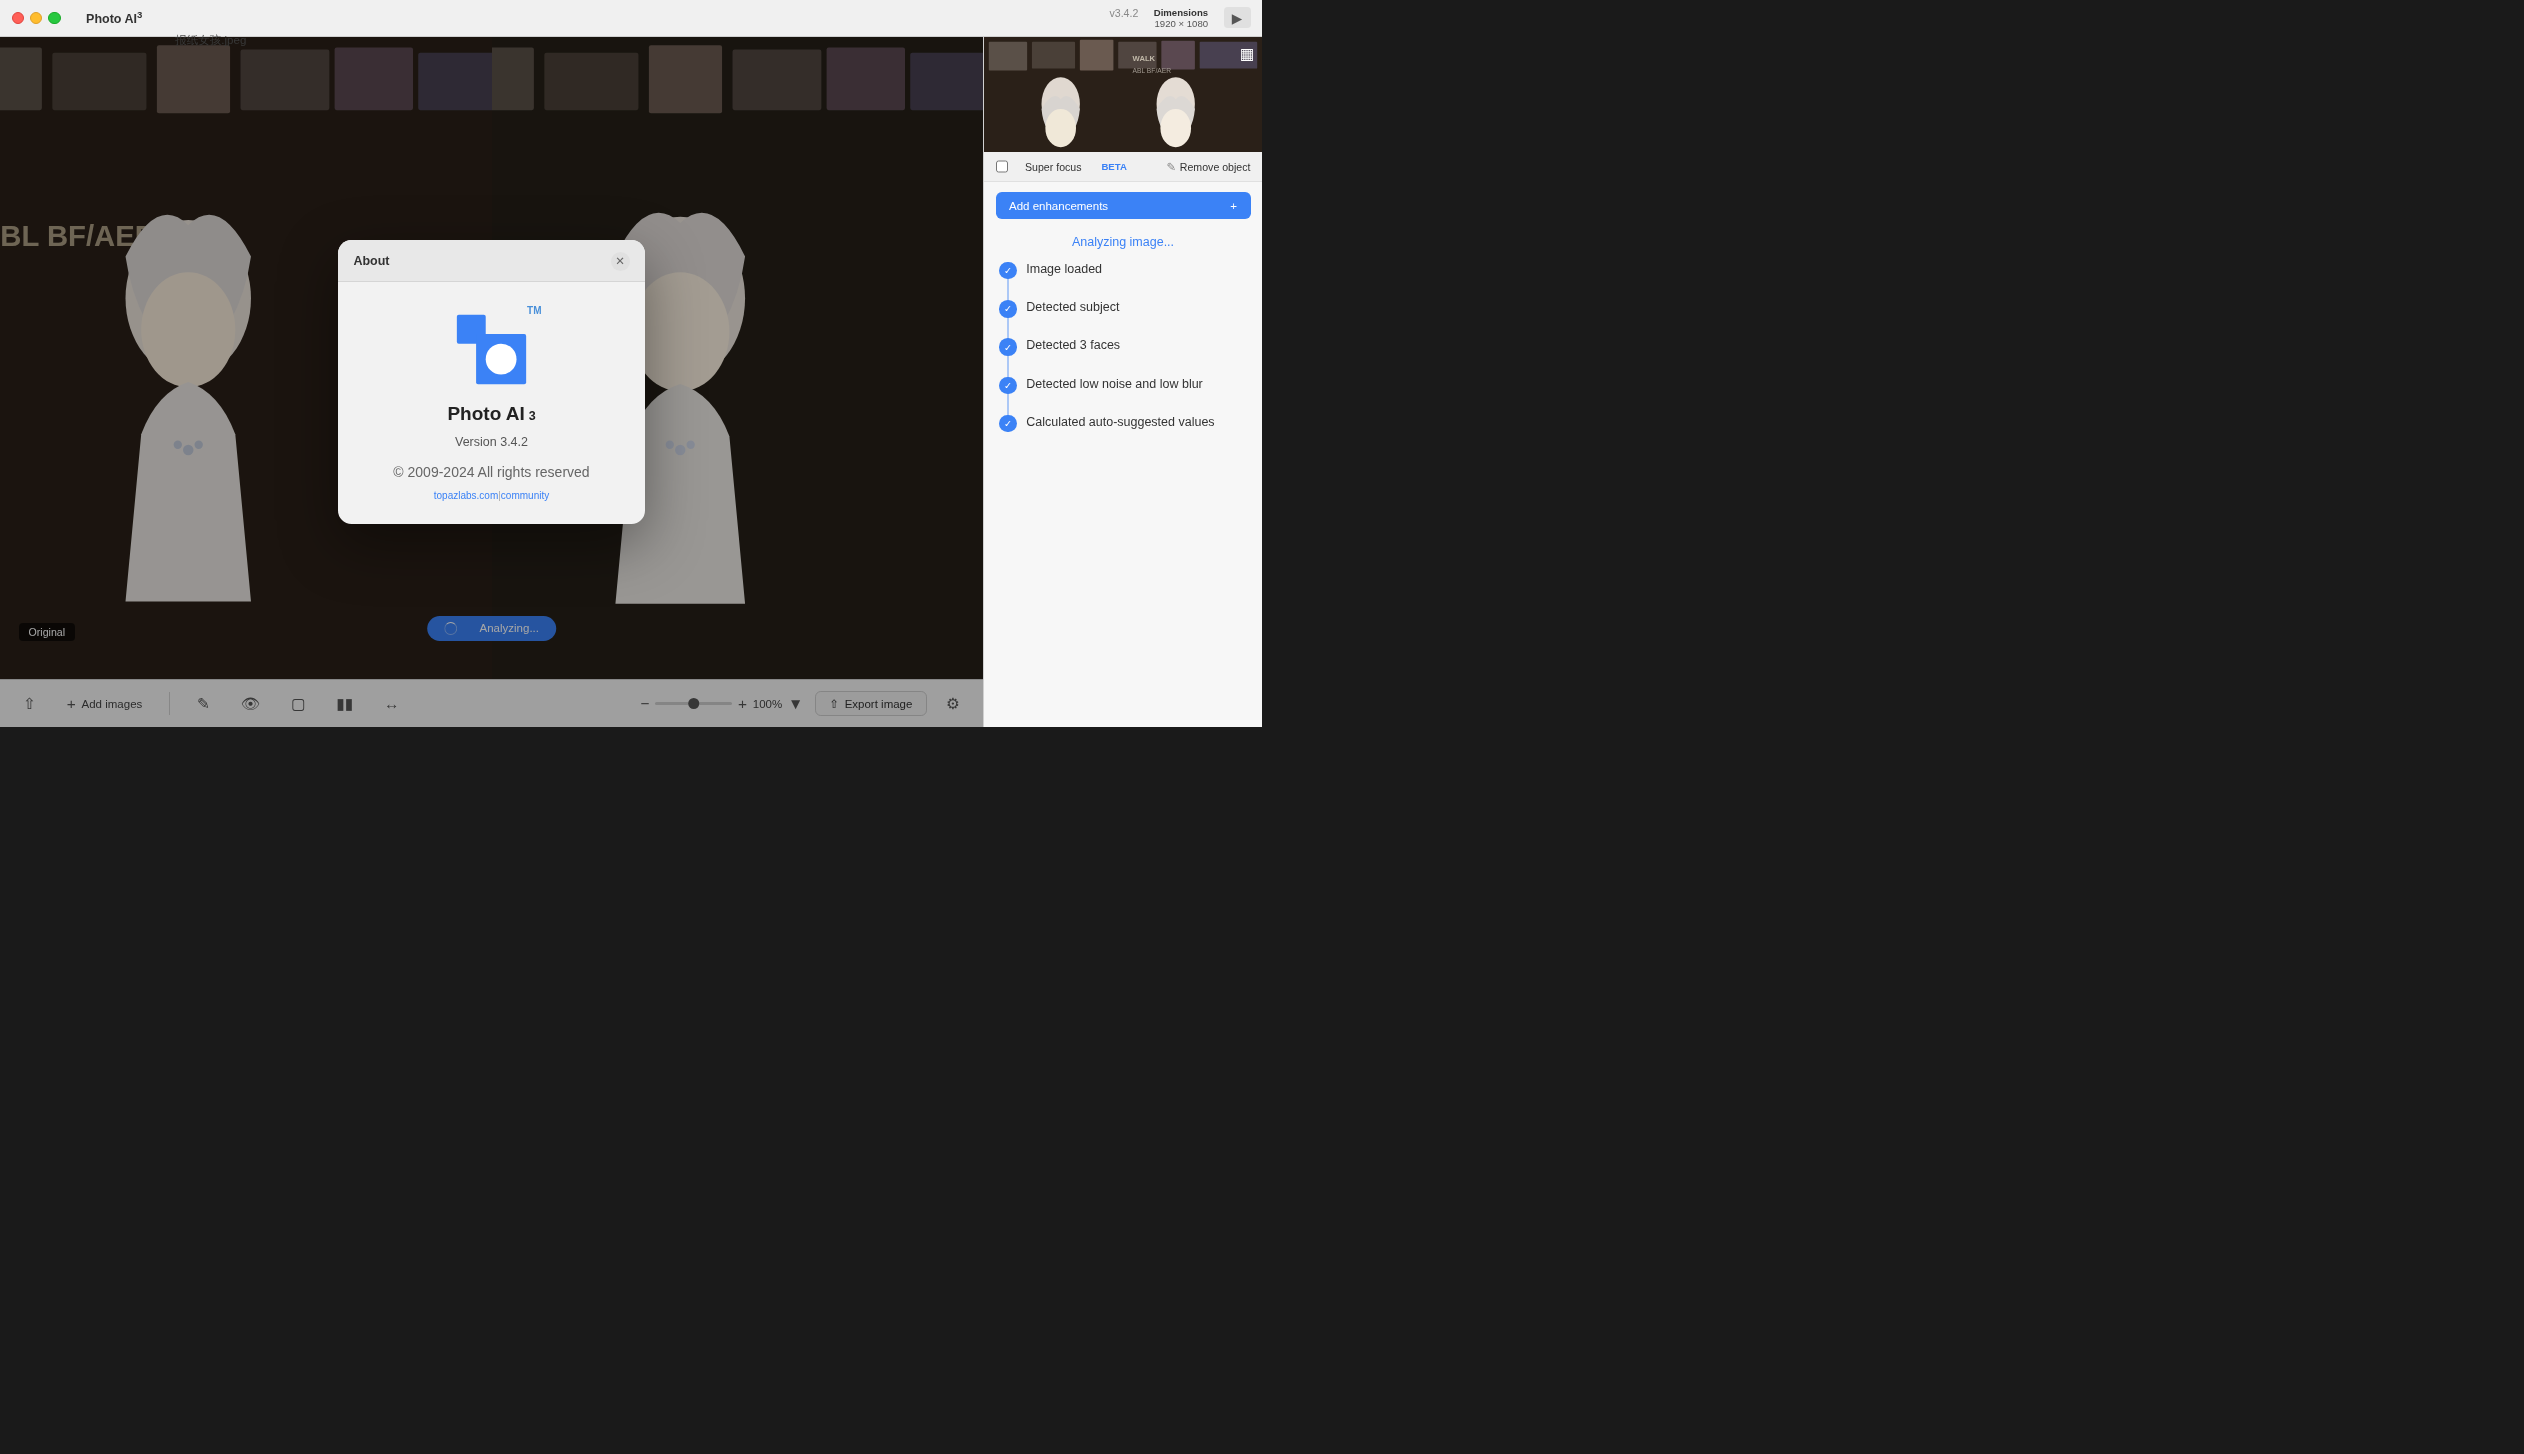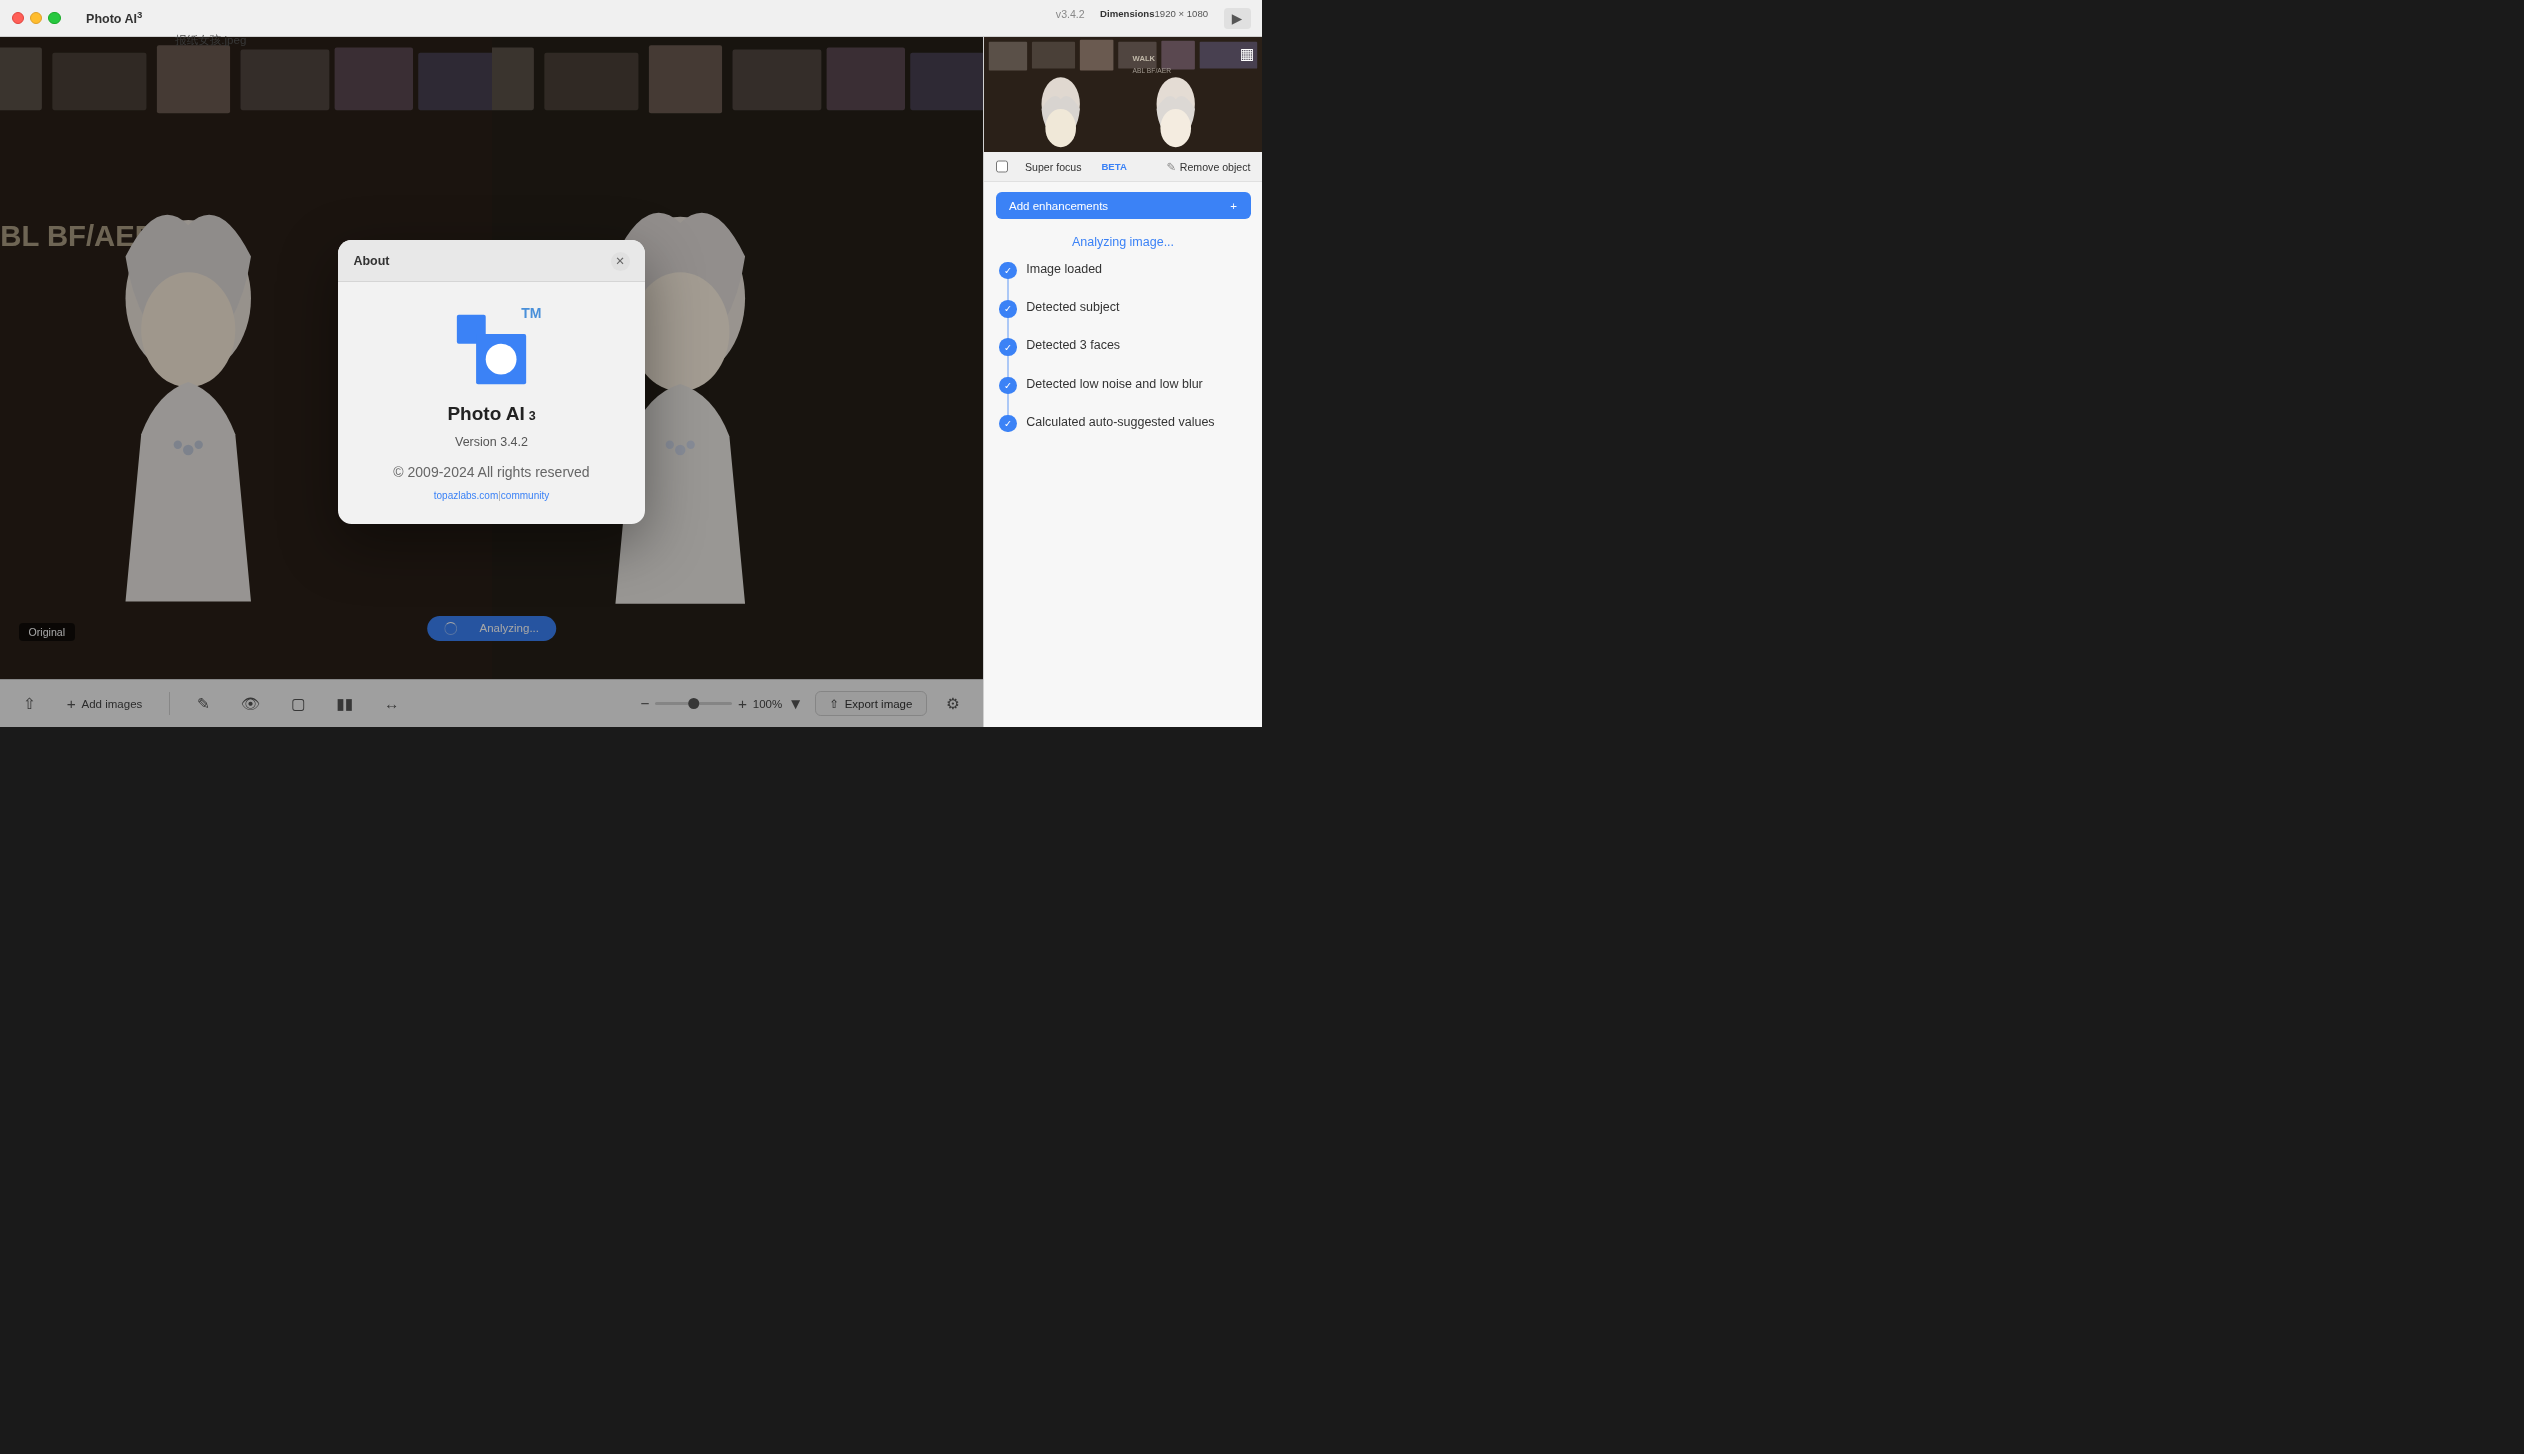--- a/index.html
+++ b/index.html
@@ -57,21 +57,21 @@
       display: flex;
       align-items: flex-start;
       gap: 15.4px;
     }
     .titlebar-version {
       font-size: 10.6px;
       color: #888;
     }
     .titlebar-dimensions-box {
       display: flex;
-      flex-direction: row;
+      flex-direction: column;
       align-items: flex-end;
     }
     .titlebar-dimensions-label {
       font-size: 9.6px;
       font-weight: 600;
       color: #333;
     }
     .titlebar-dimensions-value {
       font-size: 9.6px;
       color: #555;
@@ -393,21 +393,21 @@
       position: relative;
       width: 77px;
       height: 77px;
       margin-bottom: 5.8px;
     }
 
     .app-icon-tm {
       position: absolute;
       top: -5.8px;
       right: -11.5px;
-      font-size: 14px;
+      font-size: 10px;
       font-weight: 700;
       color: #4a90d9;
     }
 
     .app-icon-svg {
       width: 77px;
       height: 77px;
     }
 
     .about-app-name {

